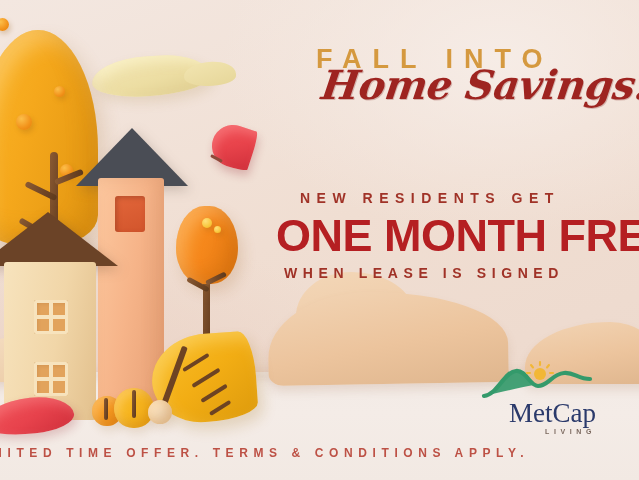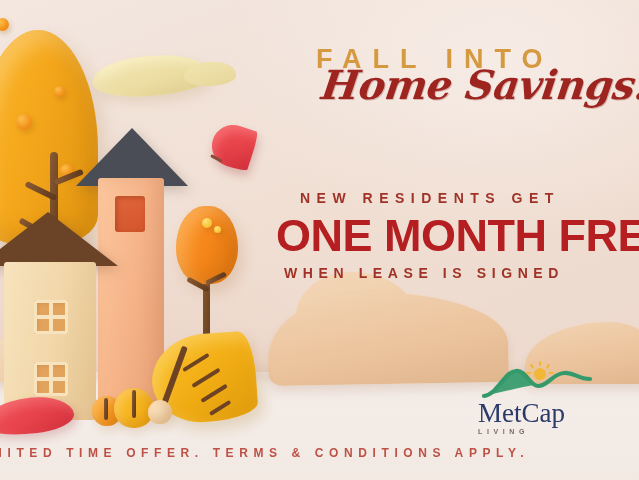--- a/index.html
+++ b/index.html
@@ -335,21 +335,21 @@
     color: #a03227;
     white-space: nowrap;
   }
 
   
   .logo {
     position: absolute;
     left: 478px;
     top: 360px;
     width: 118px;
-    text-align: left;
+    text-align: right;
   }
   .logo-mark { display: block; width: 118px; height: 42px; }
   .logo-word {
     margin: -2px 0 0 0;
     font-family: "Liberation Serif", serif;
     font-size: 27px;
     font-weight: 400;
     color: #2b3a6b;
     line-height: 1;
     letter-spacing: 0px;

